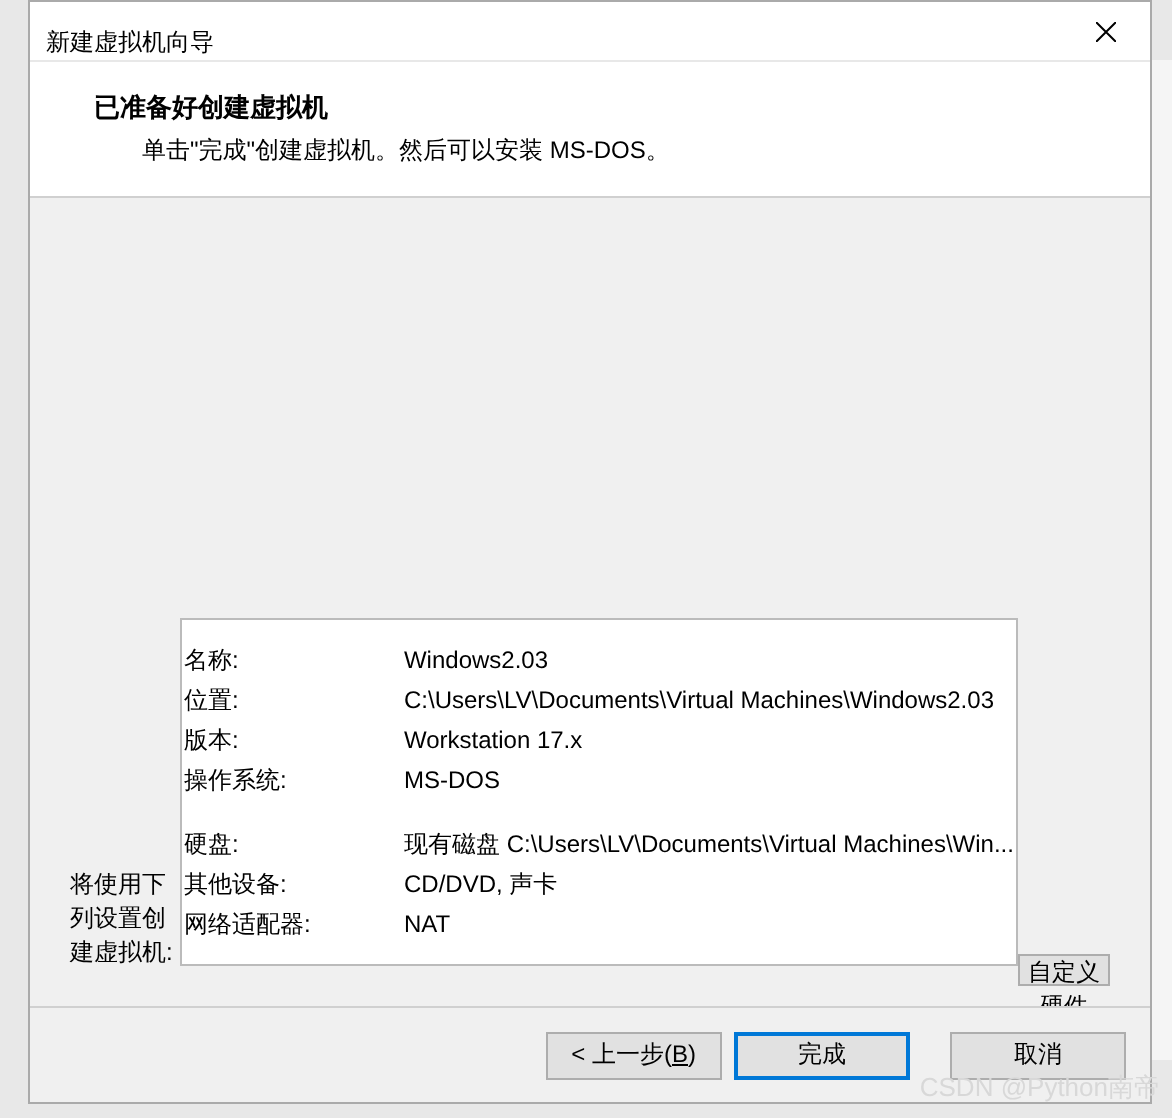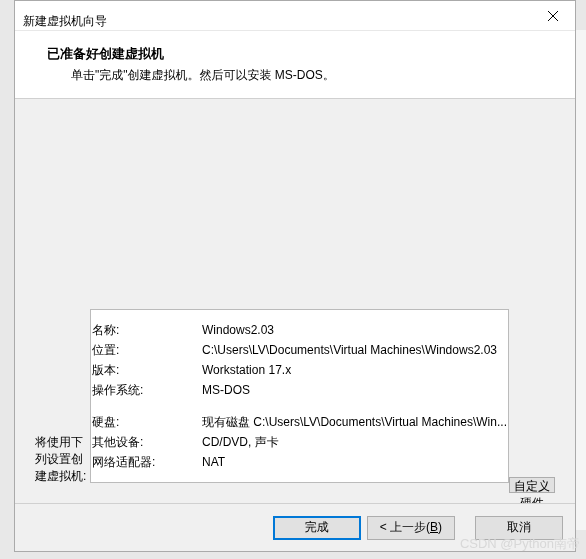--- a/index.html
+++ b/index.html
@@ -182,20 +182,20 @@
       <div class="settings-row">
         <span class="settings-label">网络适配器:</span>
         <span class="settings-value">NAT</span>
       </div>
     </div>
 
     <button class="custom-btn"><span>自定义硬件(</span><span class="underline">C</span><span>)...</span></button>
   </div>
 
   <div class="footer">
+    <button class="footer-btn"><span>&lt; 上一步(</span><span class="underline">B</span><span>)</span></button>
     <button class="footer-btn primary">完成</button>
-    <button class="footer-btn"><span>&lt; 上一步(</span><span class="underline">B</span><span>)</span></button>
     <div class="footer-gap"></div>
     <button class="footer-btn">取消</button>
   </div>
 </div>
 
 <div class="watermark">CSDN @Python南帝</div>
 
 </body></html>

